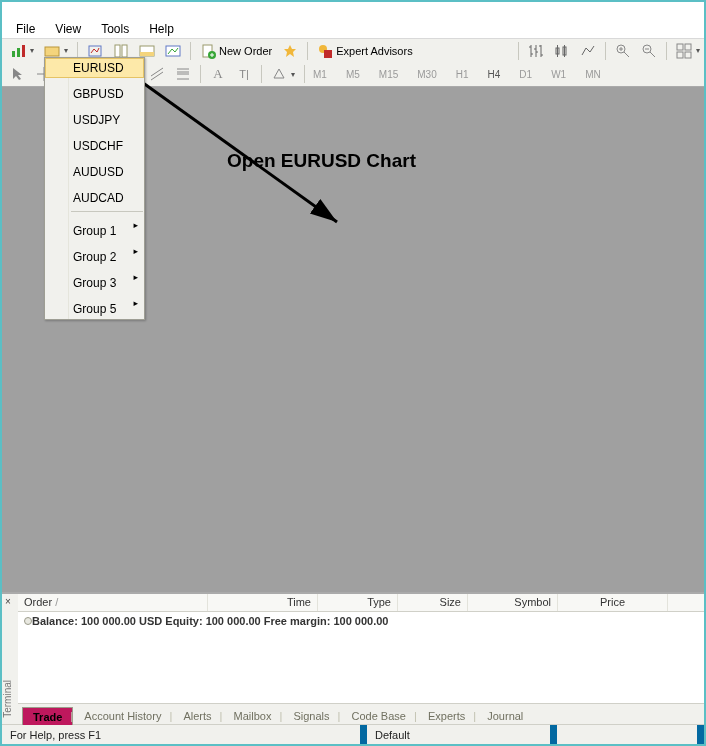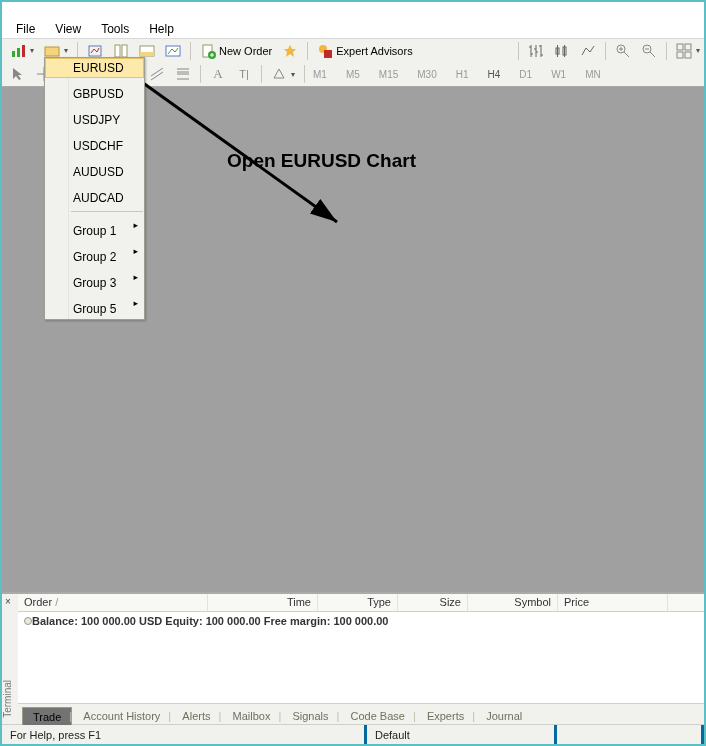--- a/index.html
+++ b/index.html
@@ -45,26 +45,26 @@
 .term-side .label { position:absolute; left:0; bottom:6px; writing-mode:vertical-rl; transform:rotate(180deg); font-size:10px; color:#777; text-align:center; width:16px; }
 .term-body { flex:1; display:flex; flex-direction:column; }
 .grid { flex:1; background:#fff; overflow:hidden; }
 .ghead { display:flex; height:18px; background:#f8f8f5; border-bottom:1px solid #d0d0c8; }
 .ghead div { border-right:1px solid #e3e3db; font-size:11px; padding:2px 6px; color:#333; }
 .grow { display:flex; height:18px; font-size:11px; color:#333; padding-left:6px; align-items:center; }
 .grow .dot { width:8px; height:8px; border-radius:50%; border:1px solid #9b9b8b; background:#e8e8e0; }
 
 .tabs { height:21px; display:flex; align-items:flex-end; border-top:1px solid #d0d0c8; background:#f1f1ed; padding-left:4px; }
 .tab { font-size:11px; padding:3px 10px 2px; color:#707060; border:1px solid transparent; border-bottom:none; cursor:default; position:relative; }
-.tab.active { background:#737373; border-color:#9c9c8b; color:#000; bottom:-1px; }
+.tab.active { background:#be185d; border-color:#9c9c8b; color:#000; bottom:-1px;font-weight:bold; }
 .tab + .tab::before { content:"|"; position:absolute; left:-4px; color:#c0c0b0; }
 
 
 .status { height:20px; background:#f1f1ed; border-top:1px solid #d0d0c8; display:flex; align-items:center; font-size:11px; color:#222; }
-.status .cell { padding:0 8px; border-right:3px solid #0369a1; height:100%; display:flex; align-items:center; }
+.status .cell { padding:0 8px; border-right:7px solid #0369a1; height:100%; display:flex; align-items:center; }
 </style>
 </head>
 <body>
 
 <div class="window">
   <div class="titlebar"></div>
 
   <div class="menubar">
     <div class="menu"><span>File</span></div>
     <div class="menu"><span>View</span></div>
@@ -333,21 +333,21 @@
       <span class="label">Terminal</span>
     </div>
     <div class="term-body">
       <div class="grid">
         <div class="ghead">
           <div style="width:190px"><span>Order</span> <span style="color:#999">/</span></div>
           <div style="width:110px;text-align:right">Time</div>
           <div style="width:80px;text-align:right">Type</div>
           <div style="width:70px;text-align:right">Size</div>
           <div style="width:90px;text-align:right">Symbol</div>
-          <div style="width:110px;text-align:left">Price</div>
+          <div style="width:110px;text-align:center">Price</div>
         </div>
         <div class="grow">
           <span class="dot"></span>
           <b>Balance: 100 000.00 USD  Equity: 100 000.00  Free margin: 100 000.00</b>
         </div>
       </div>
       <div class="tabs">
         <div class="tab active">Trade</div>
         <div class="tab">Account History</div>
         <div class="tab">Alerts</div>

